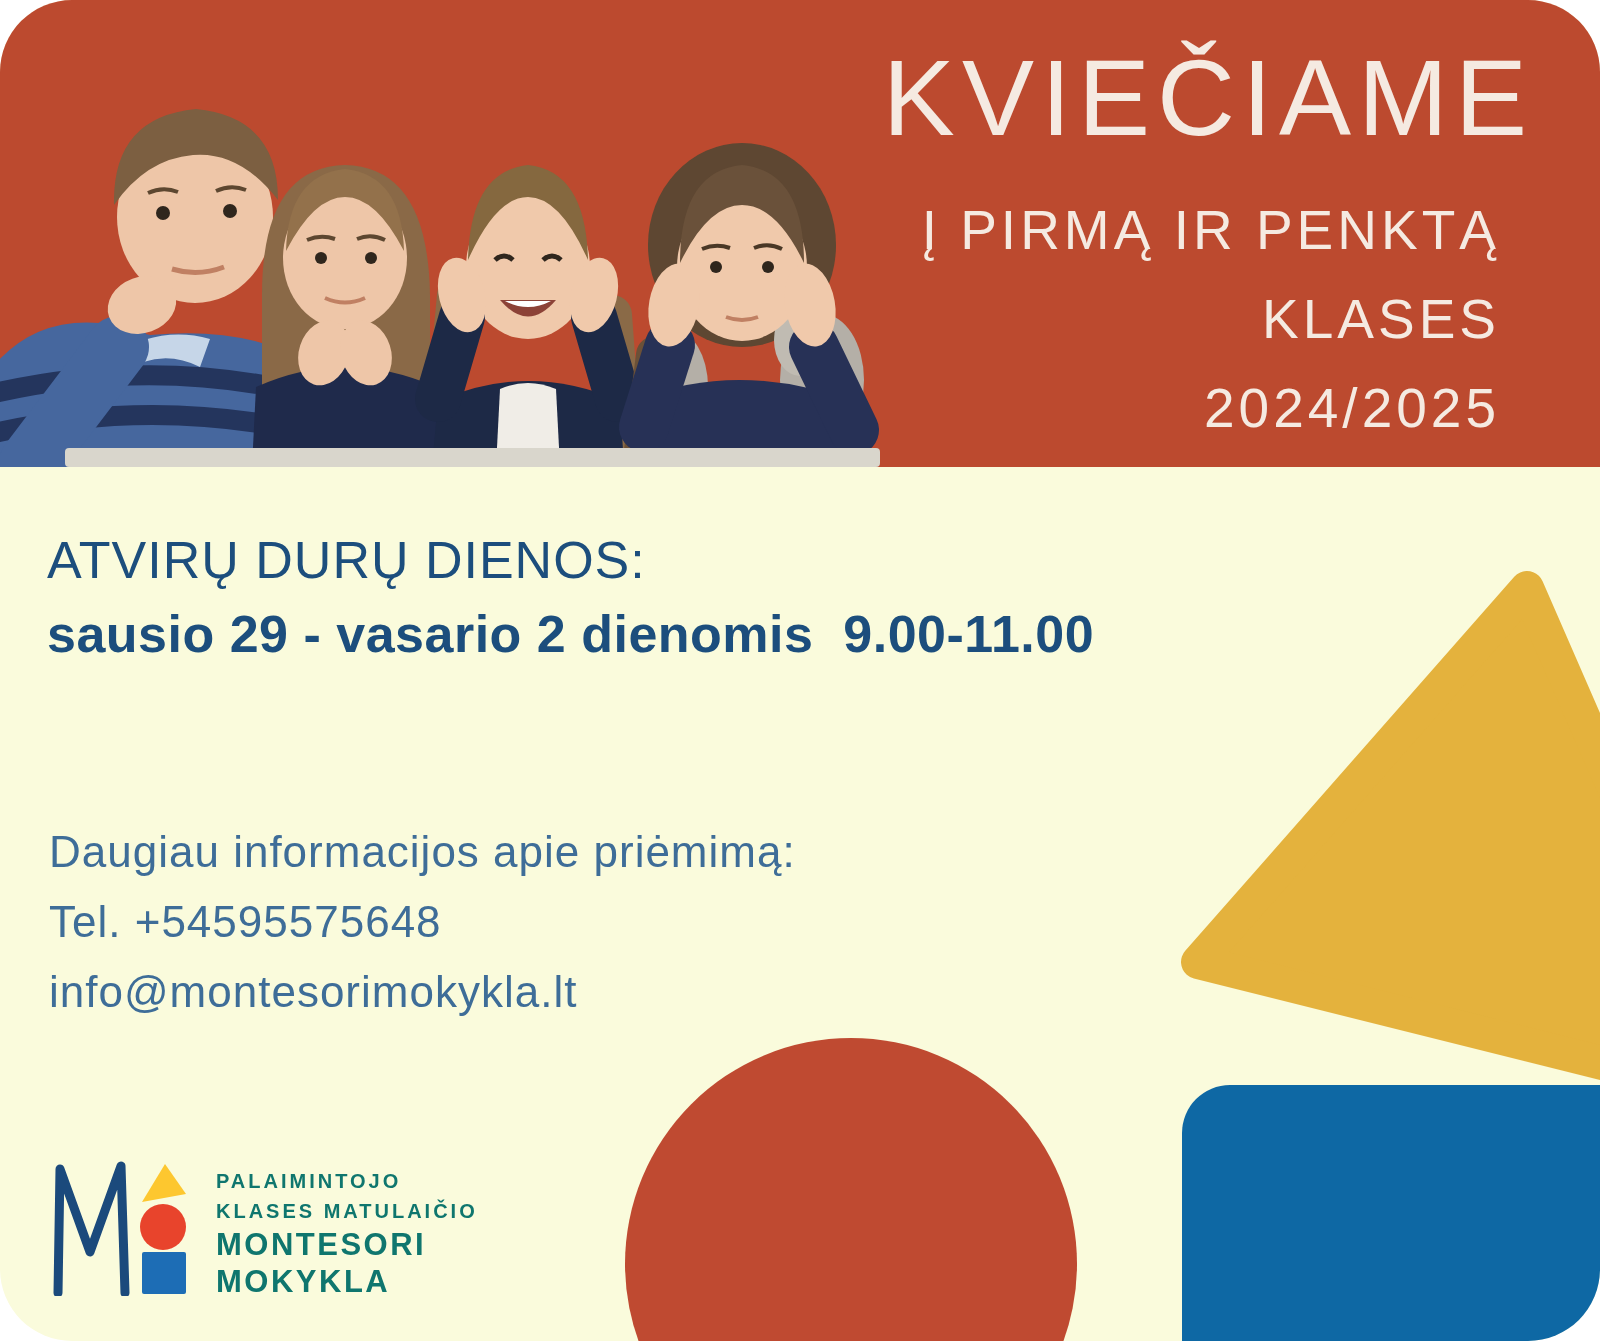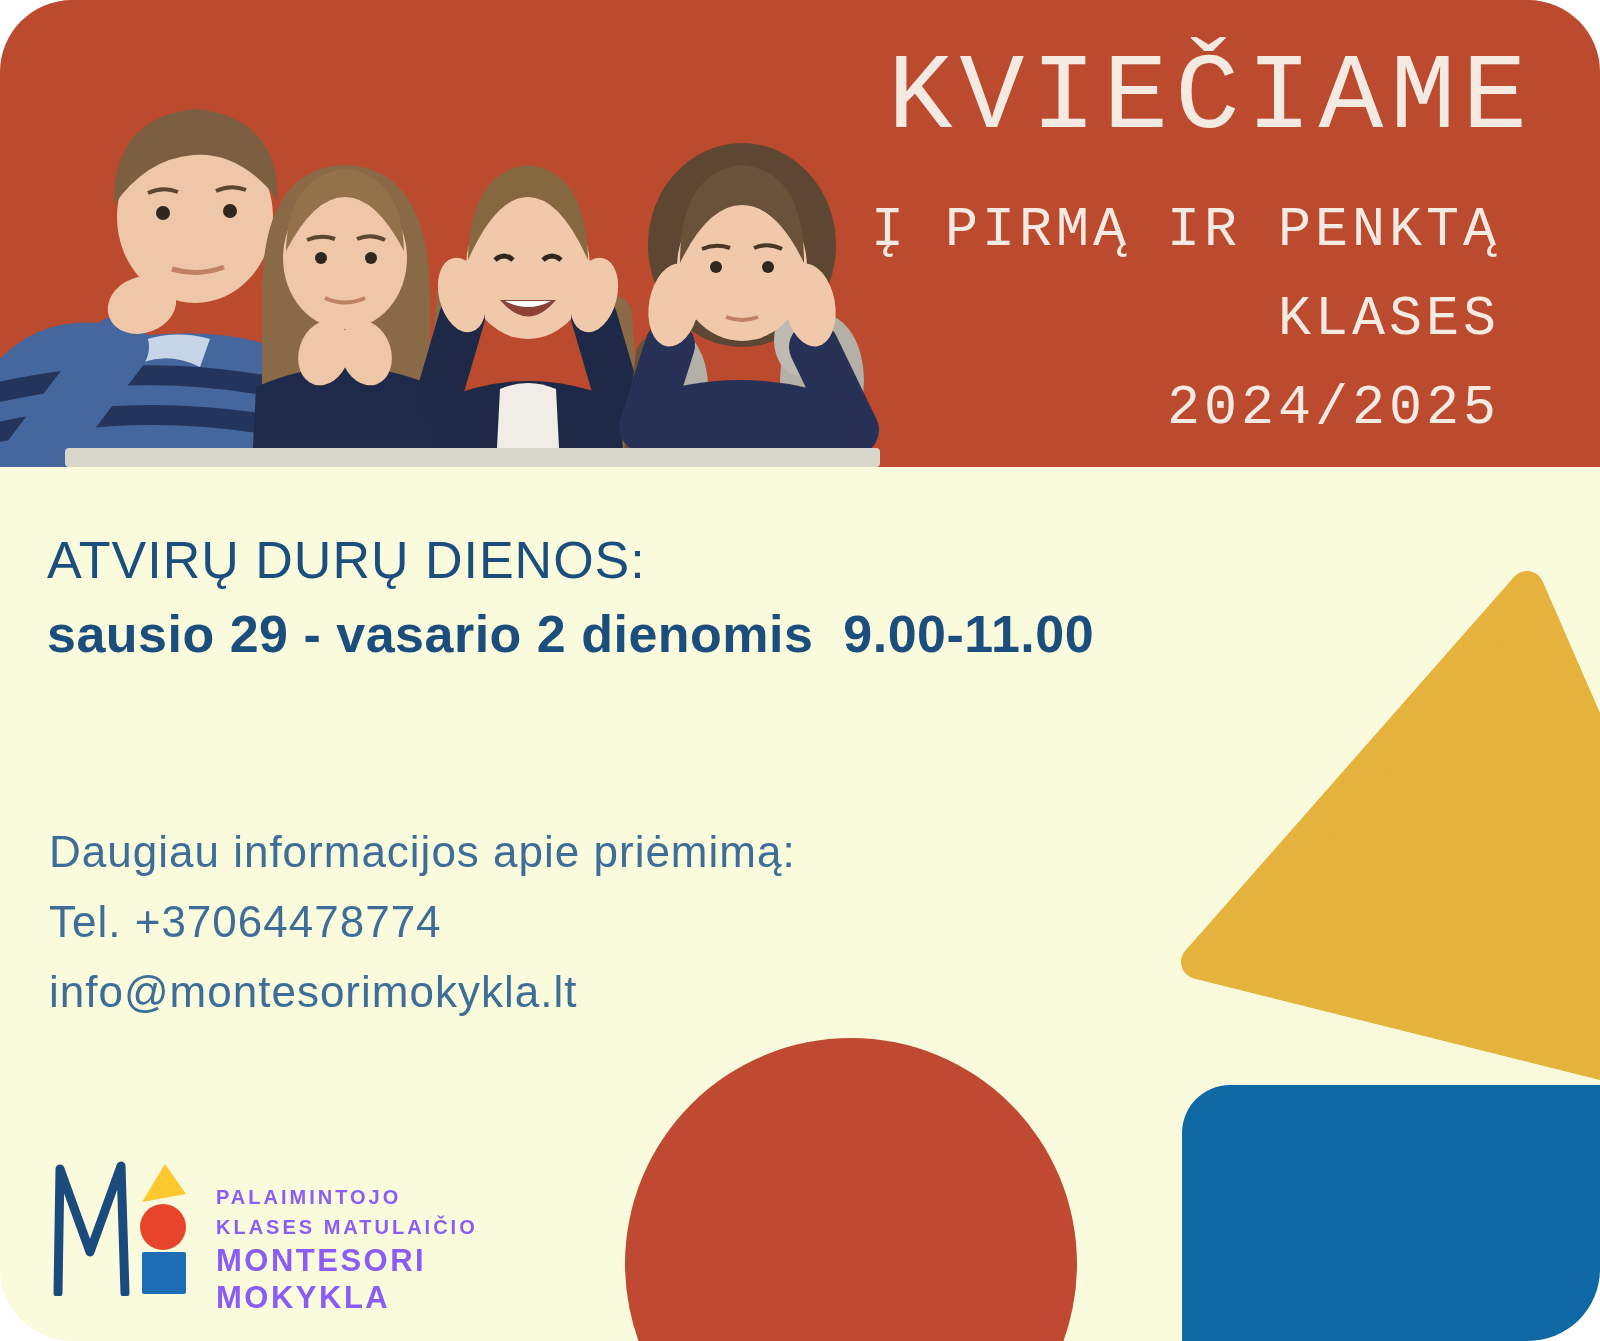--- a/index.html
+++ b/index.html
@@ -4,21 +4,21 @@
 <style>
   html,body{margin:0;padding:0;background:#ffffff;}
   body{font-family:"Liberation Sans", sans-serif;}
   .poster{
     position:relative;width:1600px;height:1341px;margin:0 auto;
     background:#fafbdc;border-radius:72px;overflow:hidden;
   }
   
   .banner{position:absolute;left:0;top:0;width:1600px;height:467px;background:#bc4a2f;}
   .children{position:absolute;left:0;bottom:0;width:880px;height:412px;}
-  .banner-text{position:absolute;top:0;right:66px;text-align:right;color:#f5eae1;font-family:Liberation Mono, monospace;}
+  .banner-text{position:absolute;top:0;right:66px;text-align:right;color:#f5eae1;}
   .banner-title{
     font-size:108px;line-height:108px;margin-top:44px;
     font-weight:300;letter-spacing:7px;white-space:nowrap;
   }
   .banner-sub{margin-top:34px;padding-right:34px;}
   .banner-sub div{
     font-size:55px;line-height:89px;font-weight:300;letter-spacing:4px;white-space:nowrap;
   }
   
   .open-days-heading{
@@ -40,21 +40,21 @@
     border-radius:50%;background:#bf4a31;
   }
   .blue-rect{
     position:absolute;left:1182px;top:1085px;width:430px;height:270px;
     background:#0e68a4;border-top-left-radius:48px;
   }
   
   .logo{position:absolute;left:50px;top:1160px;display:flex;align-items:flex-start;}
   .logo-m{width:80px;height:136px;}
   .logo-shapes{width:48px;height:130px;margin-left:10px;margin-top:4px;}
-  .logo-text{margin-left:28px;margin-top:22px;color:#8b5cf6;}
+  .logo-text{margin-left:28px;margin-top:6px;color:#0f766e;}
   .logo-text .small{
     font-size:20px;font-weight:700;letter-spacing:3px;line-height:30px;white-space:nowrap;
   }
   .logo-text .big{
     font-size:31px;font-weight:700;letter-spacing:2.5px;line-height:37px;white-space:nowrap;
   }
 </style>
 </head>
 <body>
 
@@ -147,21 +147,21 @@
     <polygon points="387,48 58,422 610,560" fill="#e4b23d" stroke="#e4b23d" stroke-width="34" stroke-linejoin="round"></polygon>
   </svg>
   <div class="red-circle"></div>
   <div class="blue-rect"></div>
 
   <div class="open-days-heading">ATVIRŲ DURŲ DIENOS:</div>
   <div class="open-days-schedule">sausio 29 - vasario 2 dienomis  9.00-11.00</div>
 
   <div class="contact">
     <div>Daugiau informacijos apie priėmimą:</div>
-    <div>Tel. +37064478774</div>
+    <div>Tel. +54595575648</div>
     <div>info@montesorimokykla.lt</div>
   </div>
 
   <div class="logo">
     <svg class="logo-m" viewBox="0 0 80 136" xmlns="http://www.w3.org/2000/svg">
       <polyline points="8,133 10,9 40,92 71,6 75,133" fill="none" stroke="#1b4a7c" stroke-width="9" stroke-linecap="round" stroke-linejoin="round"></polyline>
     </svg>
     <svg class="logo-shapes" viewBox="0 0 48 130" xmlns="http://www.w3.org/2000/svg">
       <polygon points="25,0 2,38 46,30" fill="#fdc72f"></polygon>
       <circle cx="23" cy="63" r="23" fill="#e8442c"></circle>

